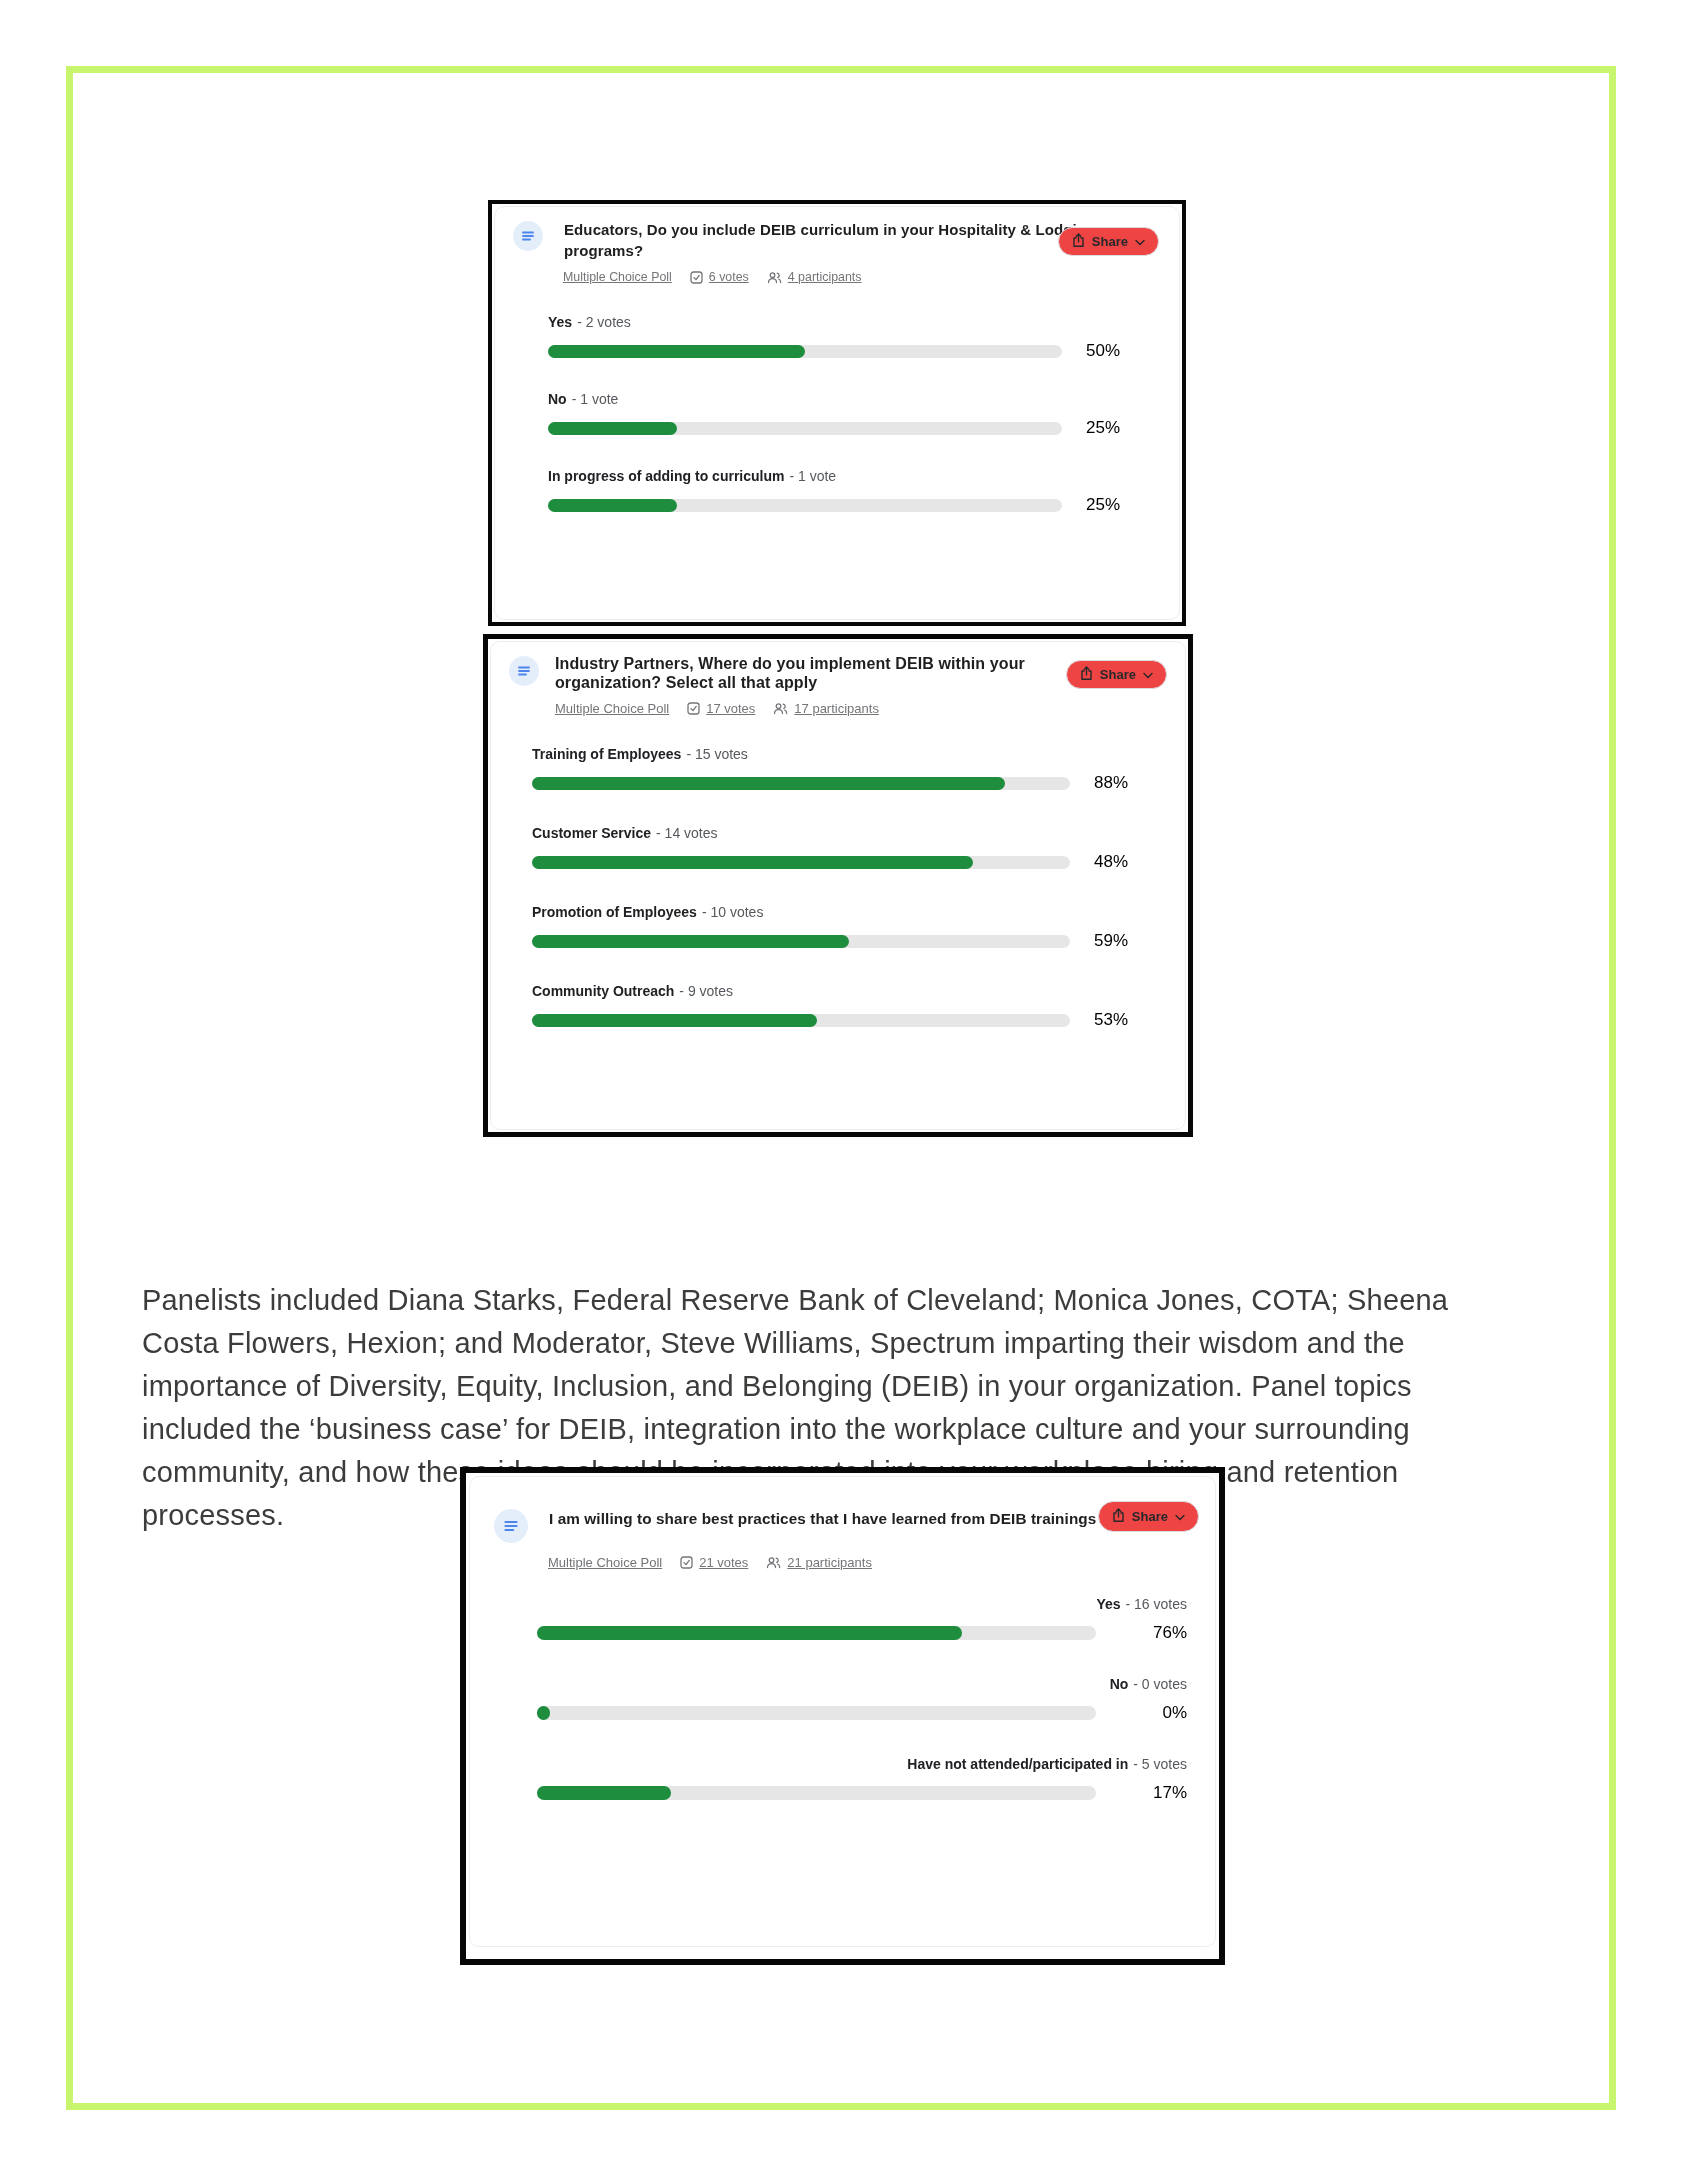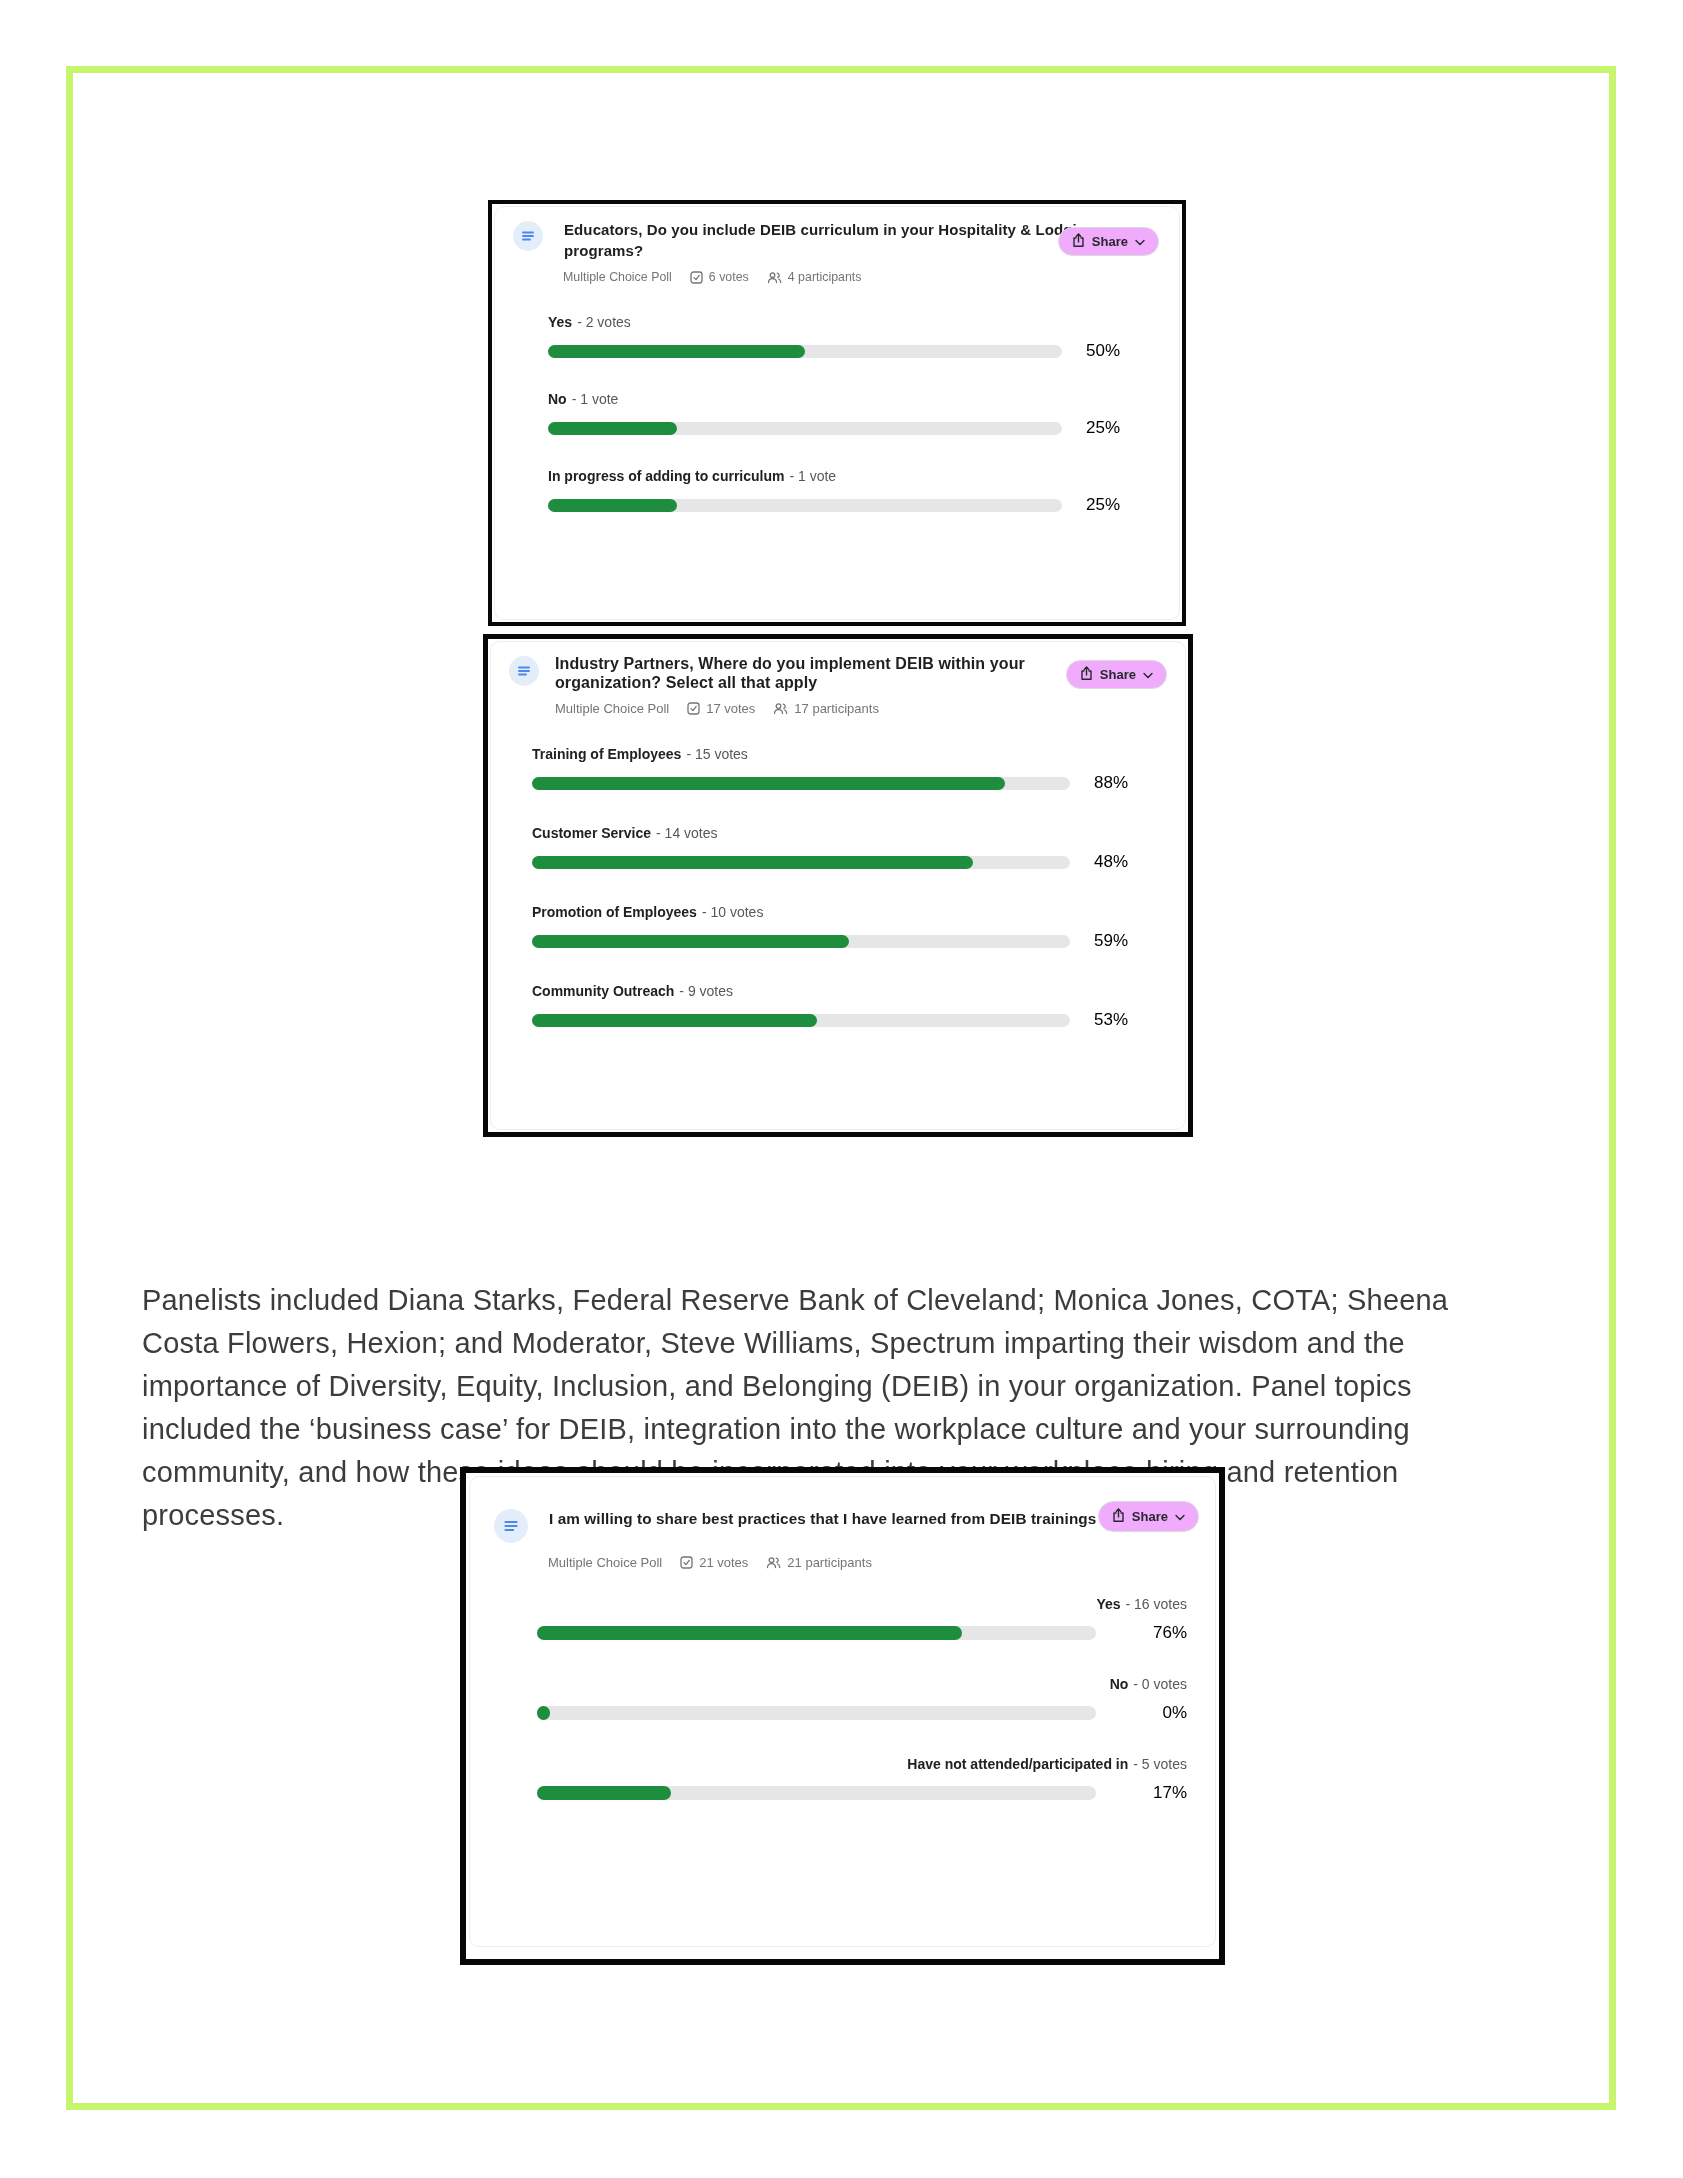--- a/index.html
+++ b/index.html
@@ -35,34 +35,34 @@
   .p3 .poll-icon{width:34px;height:34px;}
   .poll-title{
     font-weight:bold;font-size:15px;line-height:21px;color:#1f1f1f;
     margin-left:21px;max-width:579px;letter-spacing:0.1px;
   }
   .p2 .poll-title{font-size:16px;line-height:19px;max-width:540px;margin-left:16px;}
   .p3 .poll-title{font-size:15.3px;line-height:23px;max-width:642px;}
 
   .share-btn{
     position:absolute;top:8px;right:2px;height:29px;border:1px solid #dadce0;
-    border-radius:15px;background:#f0abfc;display:flex;align-items:center;gap:7px;
+    border-radius:15px;background:#ef4444;display:flex;align-items:center;gap:7px;
     padding:0 13px;font-size:13px;font-weight:bold;color:#26282b;cursor:pointer;
     font-family:"Liberation Sans",sans-serif;
   }
   .p2 .share-btn{top:6px;right:0;}
   .p3 .share-btn{top:-6px;right:-6px;height:31px;border-radius:16px;}
 
   .meta{
     margin:9px 0 0 50px;display:flex;align-items:center;gap:18px;
     color:#737578;font-size:12.4px;
   }
   .p2 .meta{margin-left:46px;font-size:13px;}
   .p3 .meta{margin-left:54px;font-size:13px;margin-top:12px;}
-  .meta-item{display:flex;align-items:center;gap:6px;}
+  .meta-item{display:flex;align-items:center;gap:6px;text-decoration:underline;}
   .meta-item svg{display:block;}
 
   .options{margin:30px 14px 0 35px;}
   .p2 .options{margin:30px 12px 0 23px;}
   .p3 .options{margin:26px 6px 0 43px;text-align:right;}
 
   .option-label{font-size:14px;color:#55585c;margin-bottom:11px;}
   .option-label strong{color:#202124;font-weight:bold;}
   .option-label .votes{margin-left:5px;}
   .bar-row{display:flex;align-items:center;margin-bottom:30px;}

